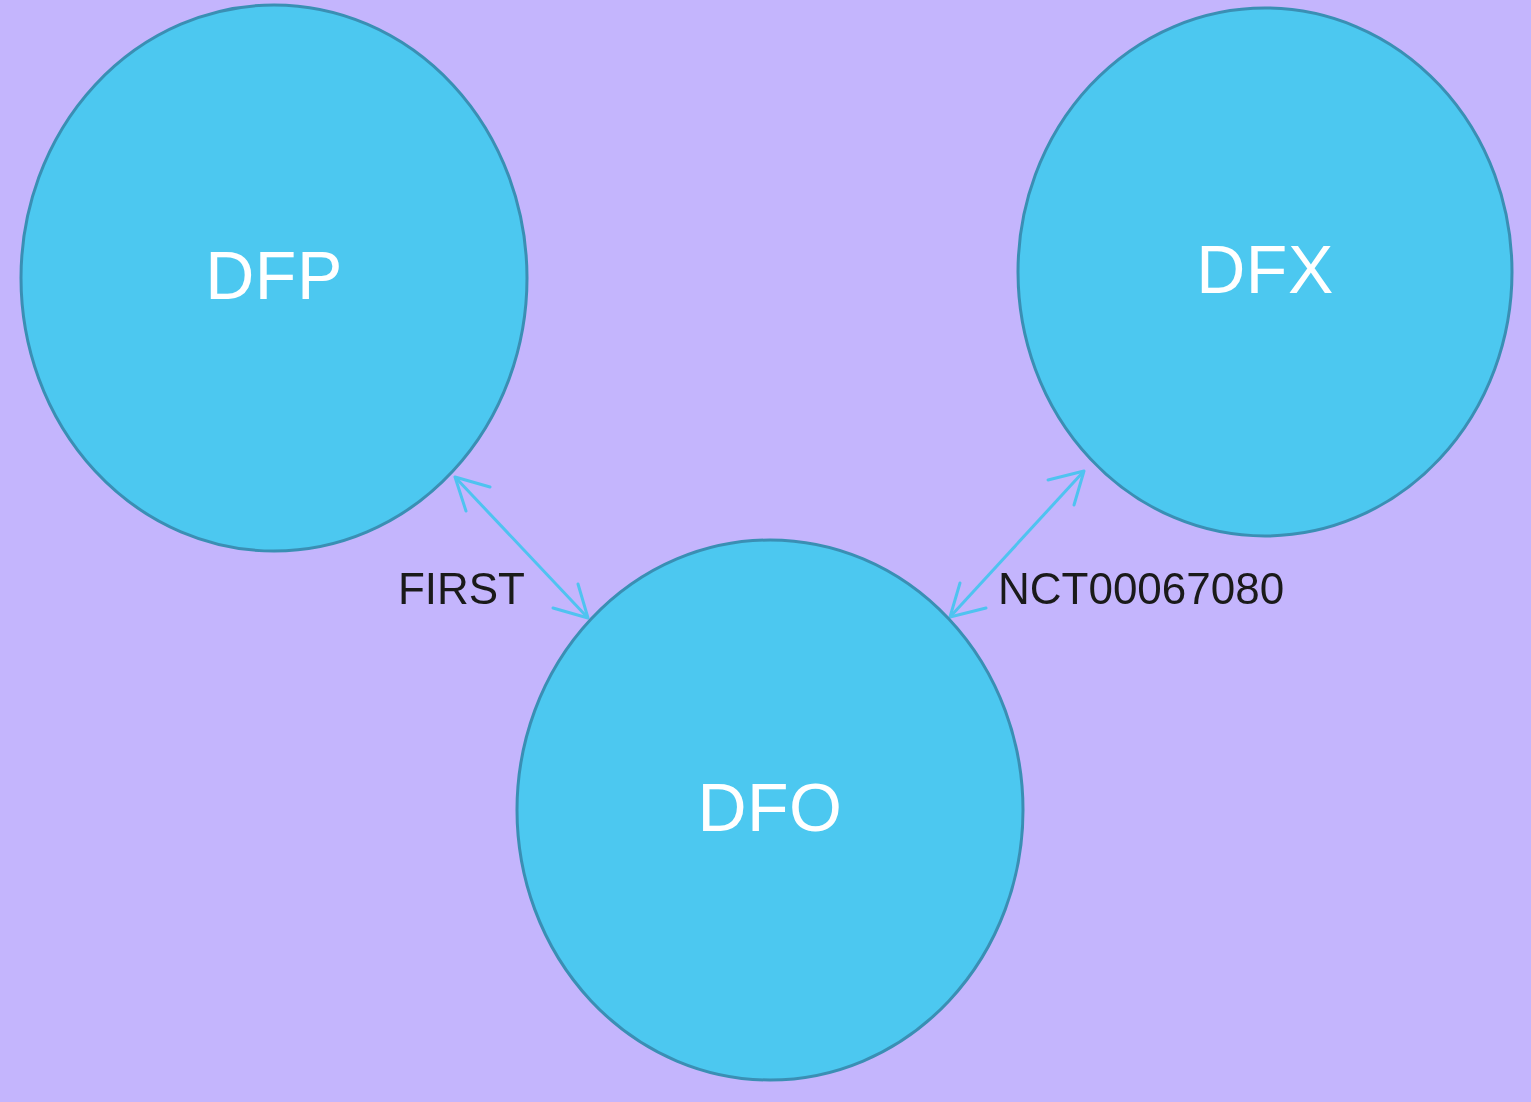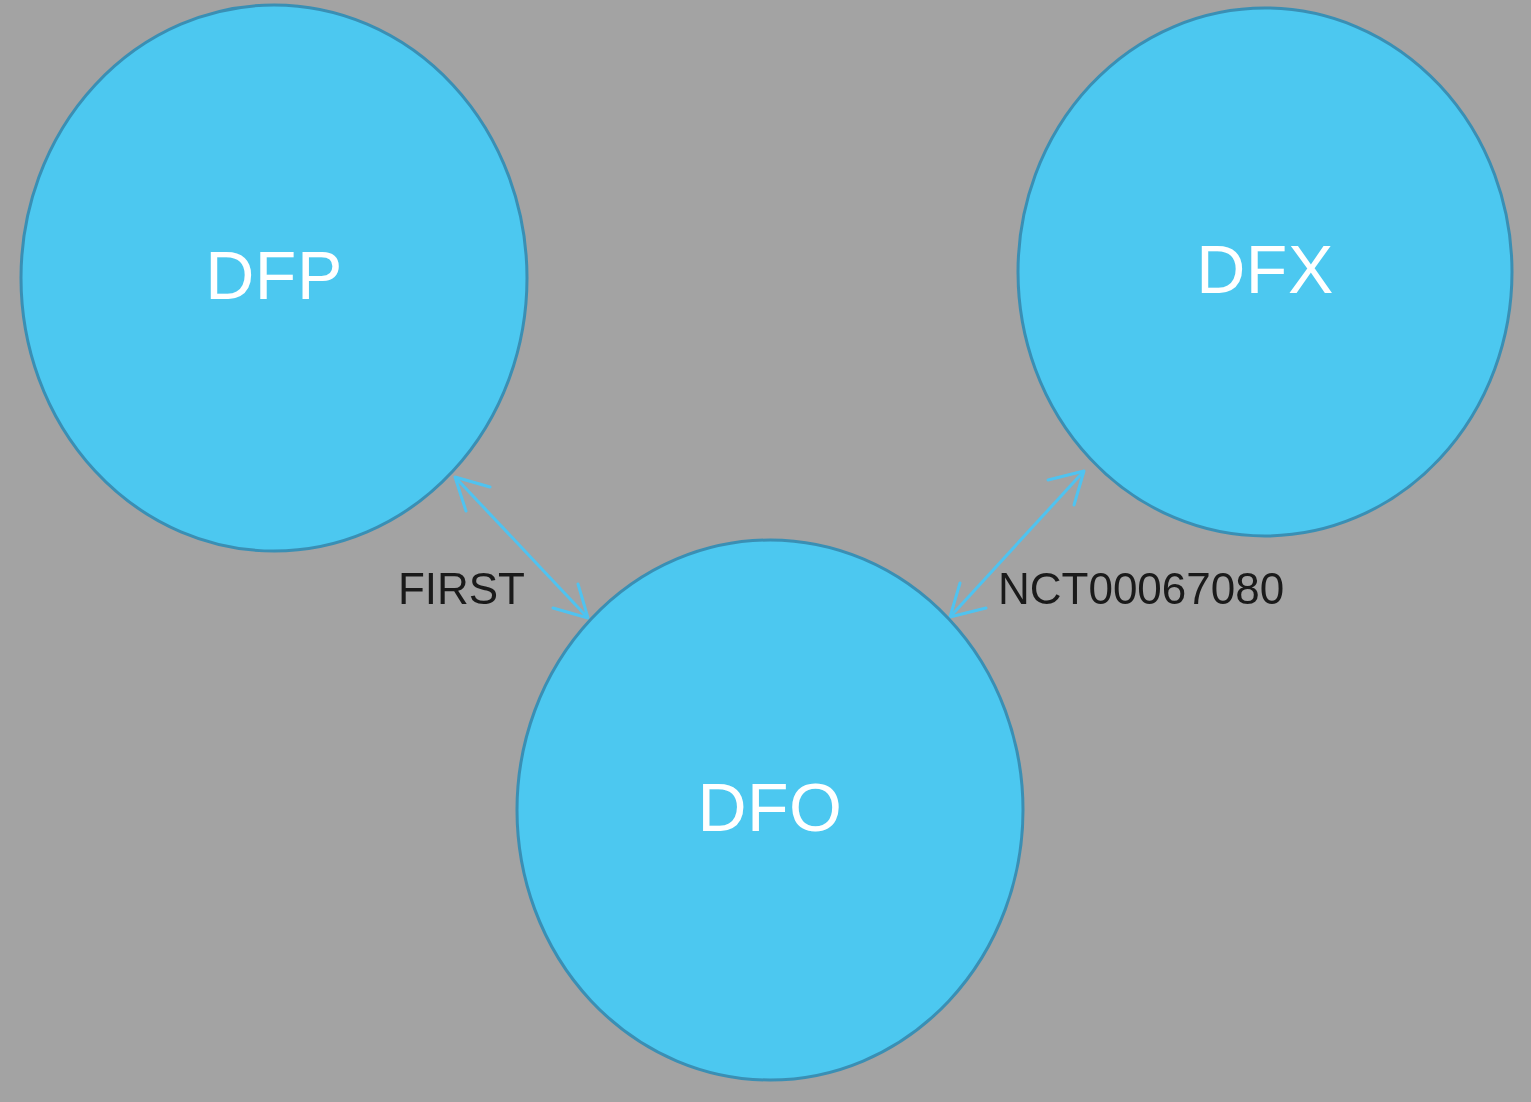--- a/index.html
+++ b/index.html
@@ -8,21 +8,21 @@
     padding: 0;
     background: #ffffff;
   }
   body {
     font-family: "Liberation Sans", sans-serif;
   }
   #canvas-wrap {
     position: relative;
     width: 1531px;
     height: 1102px;
-    background: #a3a3a3;
+    background: #c4b5fd;
     overflow: hidden;
   }
   svg#graph {
     display: block;
     width: 1531px;
     height: 1102px;
   }
   .node-shape {
     cursor: pointer;
   }

